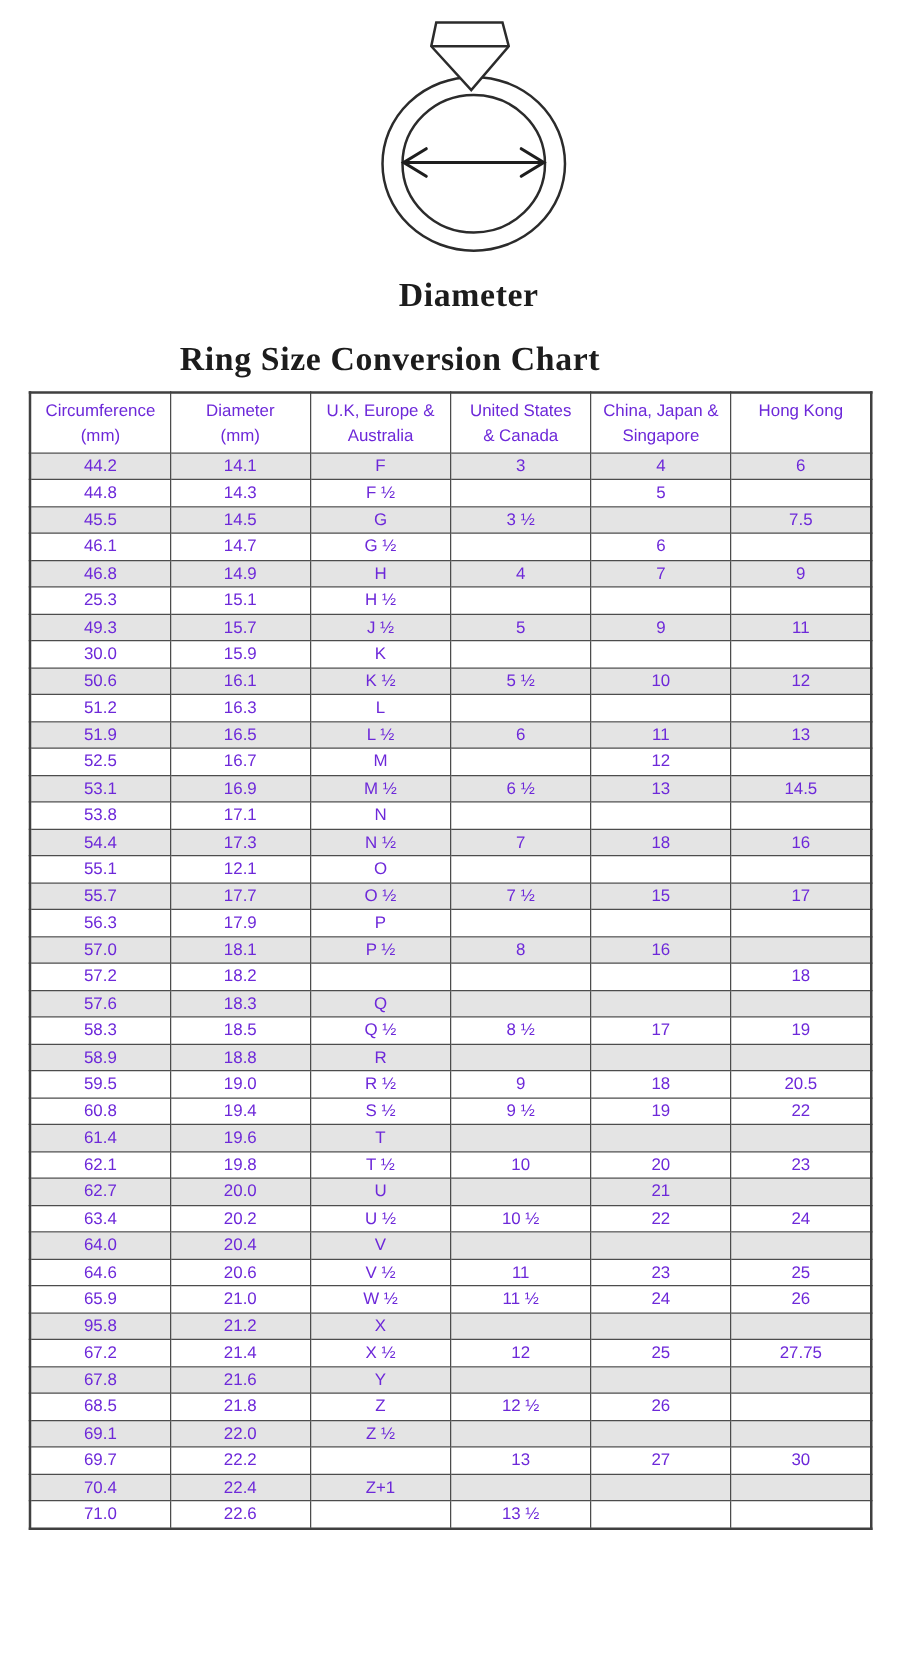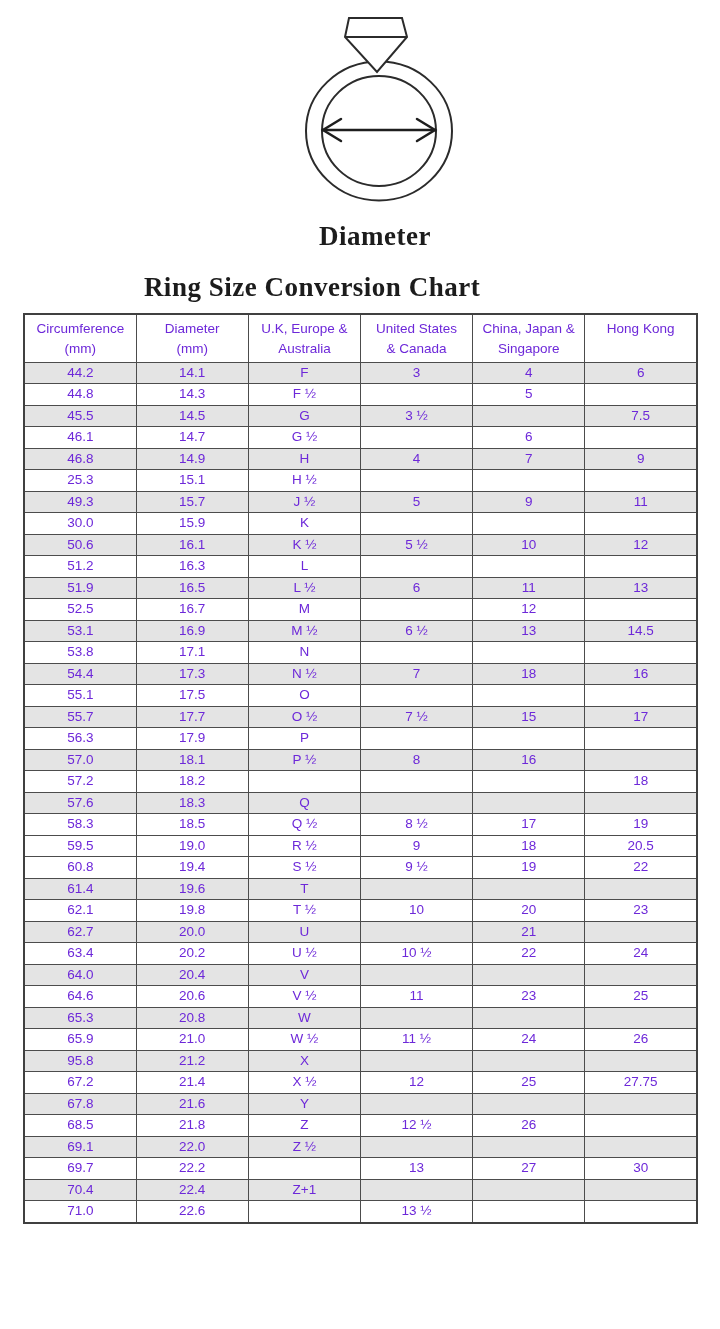--- a/index.html
+++ b/index.html
@@ -234,21 +234,21 @@
         <tr class="alt">
           <td>54.4</td>
           <td>17.3</td>
           <td>N ½</td>
           <td>7</td>
           <td>18</td>
           <td>16</td>
         </tr>
         <tr>
           <td>55.1</td>
-          <td>17.5</td>
+          <td>12.1</td>
           <td>O</td>
           <td></td>
           <td></td>
           <td></td>
         </tr>
         <tr class="alt">
           <td>55.7</td>
           <td>17.7</td>
           <td>O ½</td>
           <td>7 ½</td>
@@ -288,20 +288,28 @@
           <td></td>
         </tr>
         <tr>
           <td>58.3</td>
           <td>18.5</td>
           <td>Q ½</td>
           <td>8 ½</td>
           <td>17</td>
           <td>19</td>
         </tr>
+        <tr class="alt">
+          <td>58.9</td>
+          <td>18.8</td>
+          <td>R</td>
+          <td></td>
+          <td></td>
+          <td></td>
+        </tr>
         <tr>
           <td>59.5</td>
           <td>19.0</td>
           <td>R ½</td>
           <td>9</td>
           <td>18</td>
           <td>20.5</td>
         </tr>
         <tr>
           <td>60.8</td>
@@ -352,28 +360,20 @@
           <td></td>
         </tr>
         <tr>
           <td>64.6</td>
           <td>20.6</td>
           <td>V ½</td>
           <td>11</td>
           <td>23</td>
           <td>25</td>
         </tr>
-        <tr class="alt">
-          <td>65.3</td>
-          <td>20.8</td>
-          <td>W</td>
-          <td></td>
-          <td></td>
-          <td></td>
-        </tr>
         <tr>
           <td>65.9</td>
           <td>21.0</td>
           <td>W ½</td>
           <td>11 ½</td>
           <td>24</td>
           <td>26</td>
         </tr>
         <tr class="alt">
           <td>95.8</td>

